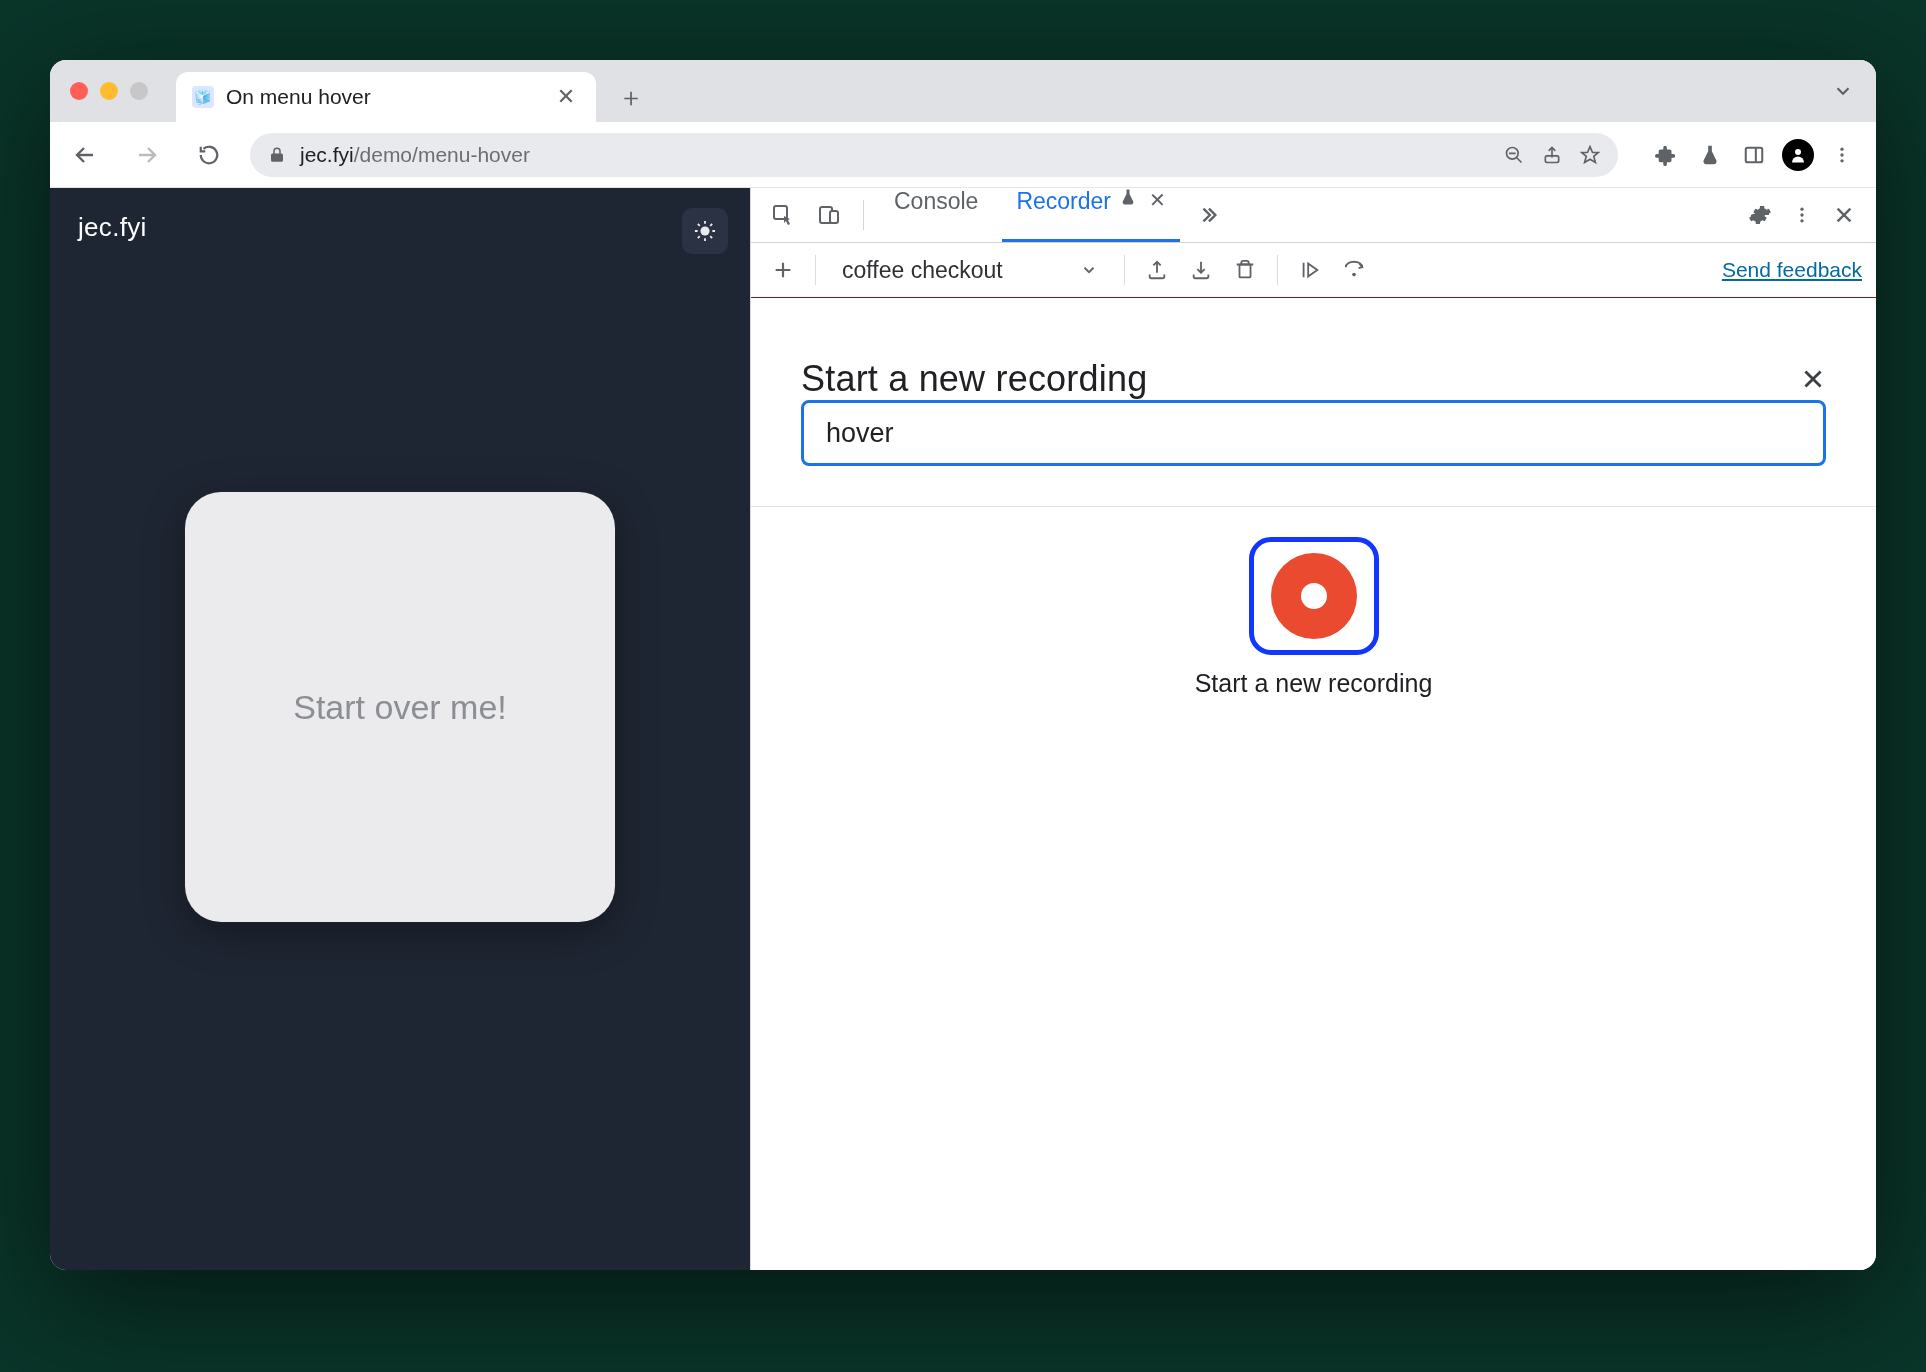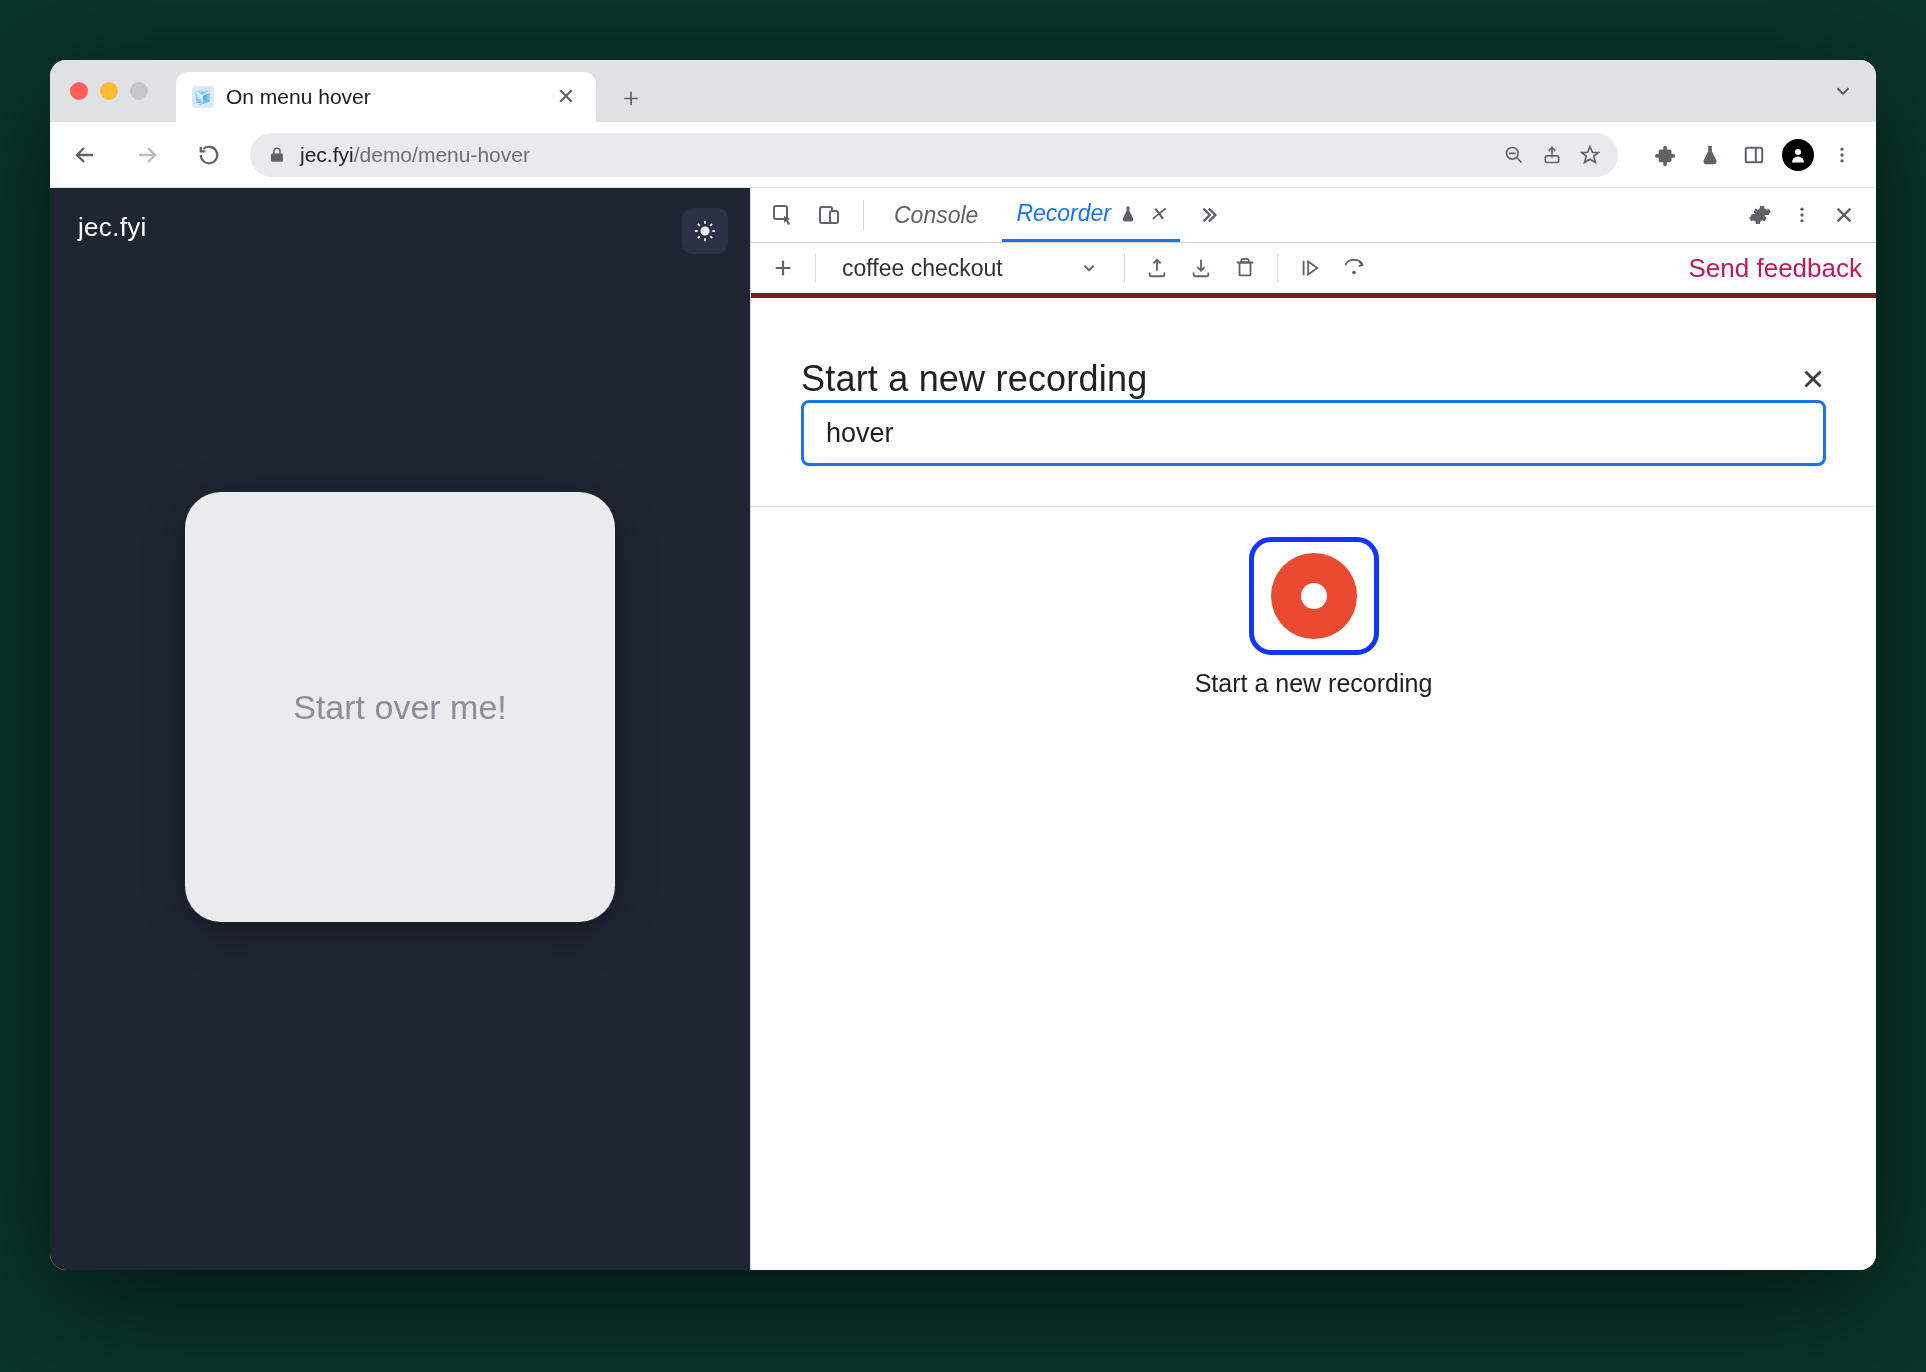--- a/index.html
+++ b/index.html
@@ -130,39 +130,39 @@
     flex:1; background:#fff; display:flex; flex-direction:column;
     border-left:1px solid #d9d9d9;
   }
   .dt-tabs {
     height:55px; border-bottom:1px solid #d3d3d3;
     display:flex; align-items:center; padding:0 14px; gap:10px;
     color:#5f6368;
   }
   .dt-ico { width:36px;height:36px;display:flex;align-items:center;justify-content:center;cursor:pointer;}
   .dt-sep { width:1px; height:30px; background:#d6d6d6; margin:0 6px;}
-  .dt-tab { padding:0 14px; height:100%; display:flex;align-items:center; font-size:23px; cursor:pointer; gap:8px;font-style:italic;}
+  .dt-tab { padding:0 14px; height:100%; display:flex;font-size:23px; cursor:pointer; gap:8px;}
   .dt-tab.active { color:#1a73e8; border-bottom:3px solid #1a73e8; font-weight:500;}
   .dt-tab .xclose { font-size:20px; color:#5f6368; margin-left:4px;}
   .dt-right { margin-left:auto; display:flex; gap:6px; align-items:center;}
   .dt-right .dt-ico { color:#5f6368; }
 
   .dt-toolbar {
-    height:55px; border-bottom:5px solid #7f1d1d;
+    height:55px; border-bottom:1px solid #7f1d1d;
     display:flex; align-items:center; padding:0 14px; gap:8px;
     color:#5f6368;
   }
   .recname-select {
     min-width:280px; height:38px; padding:0 12px;
     display:flex; align-items:center; justify-content:space-between;
     color:#303134; font-size:23px; cursor:pointer;
   }
   .dt-toolbar .sep { width:1px; height:30px; background:#dcdcdc; margin:0 6px;}
   .dt-toolbar .tico { width:36px;height:36px;display:flex;align-items:center;justify-content:center;cursor:pointer;}
-  .send-feedback { margin-left:auto; font-size:26px; color:#be185d; cursor:pointer;}
+  .send-feedback { margin-left:auto; font-size:21px; color:#0369a1; text-decoration:underline; cursor:pointer;}
 
   .dt-body {
     flex:1; overflow:auto; display:flex; flex-direction:column;
   }
   .form-area {
     padding: 60px 50px 40px 50px;
     border-bottom:1px solid #e2e2e2;
   }
   .form-head { display:flex; align-items:center; }
   .form-title { font-size:36px; color:#202124; letter-spacing:0.2px;}

